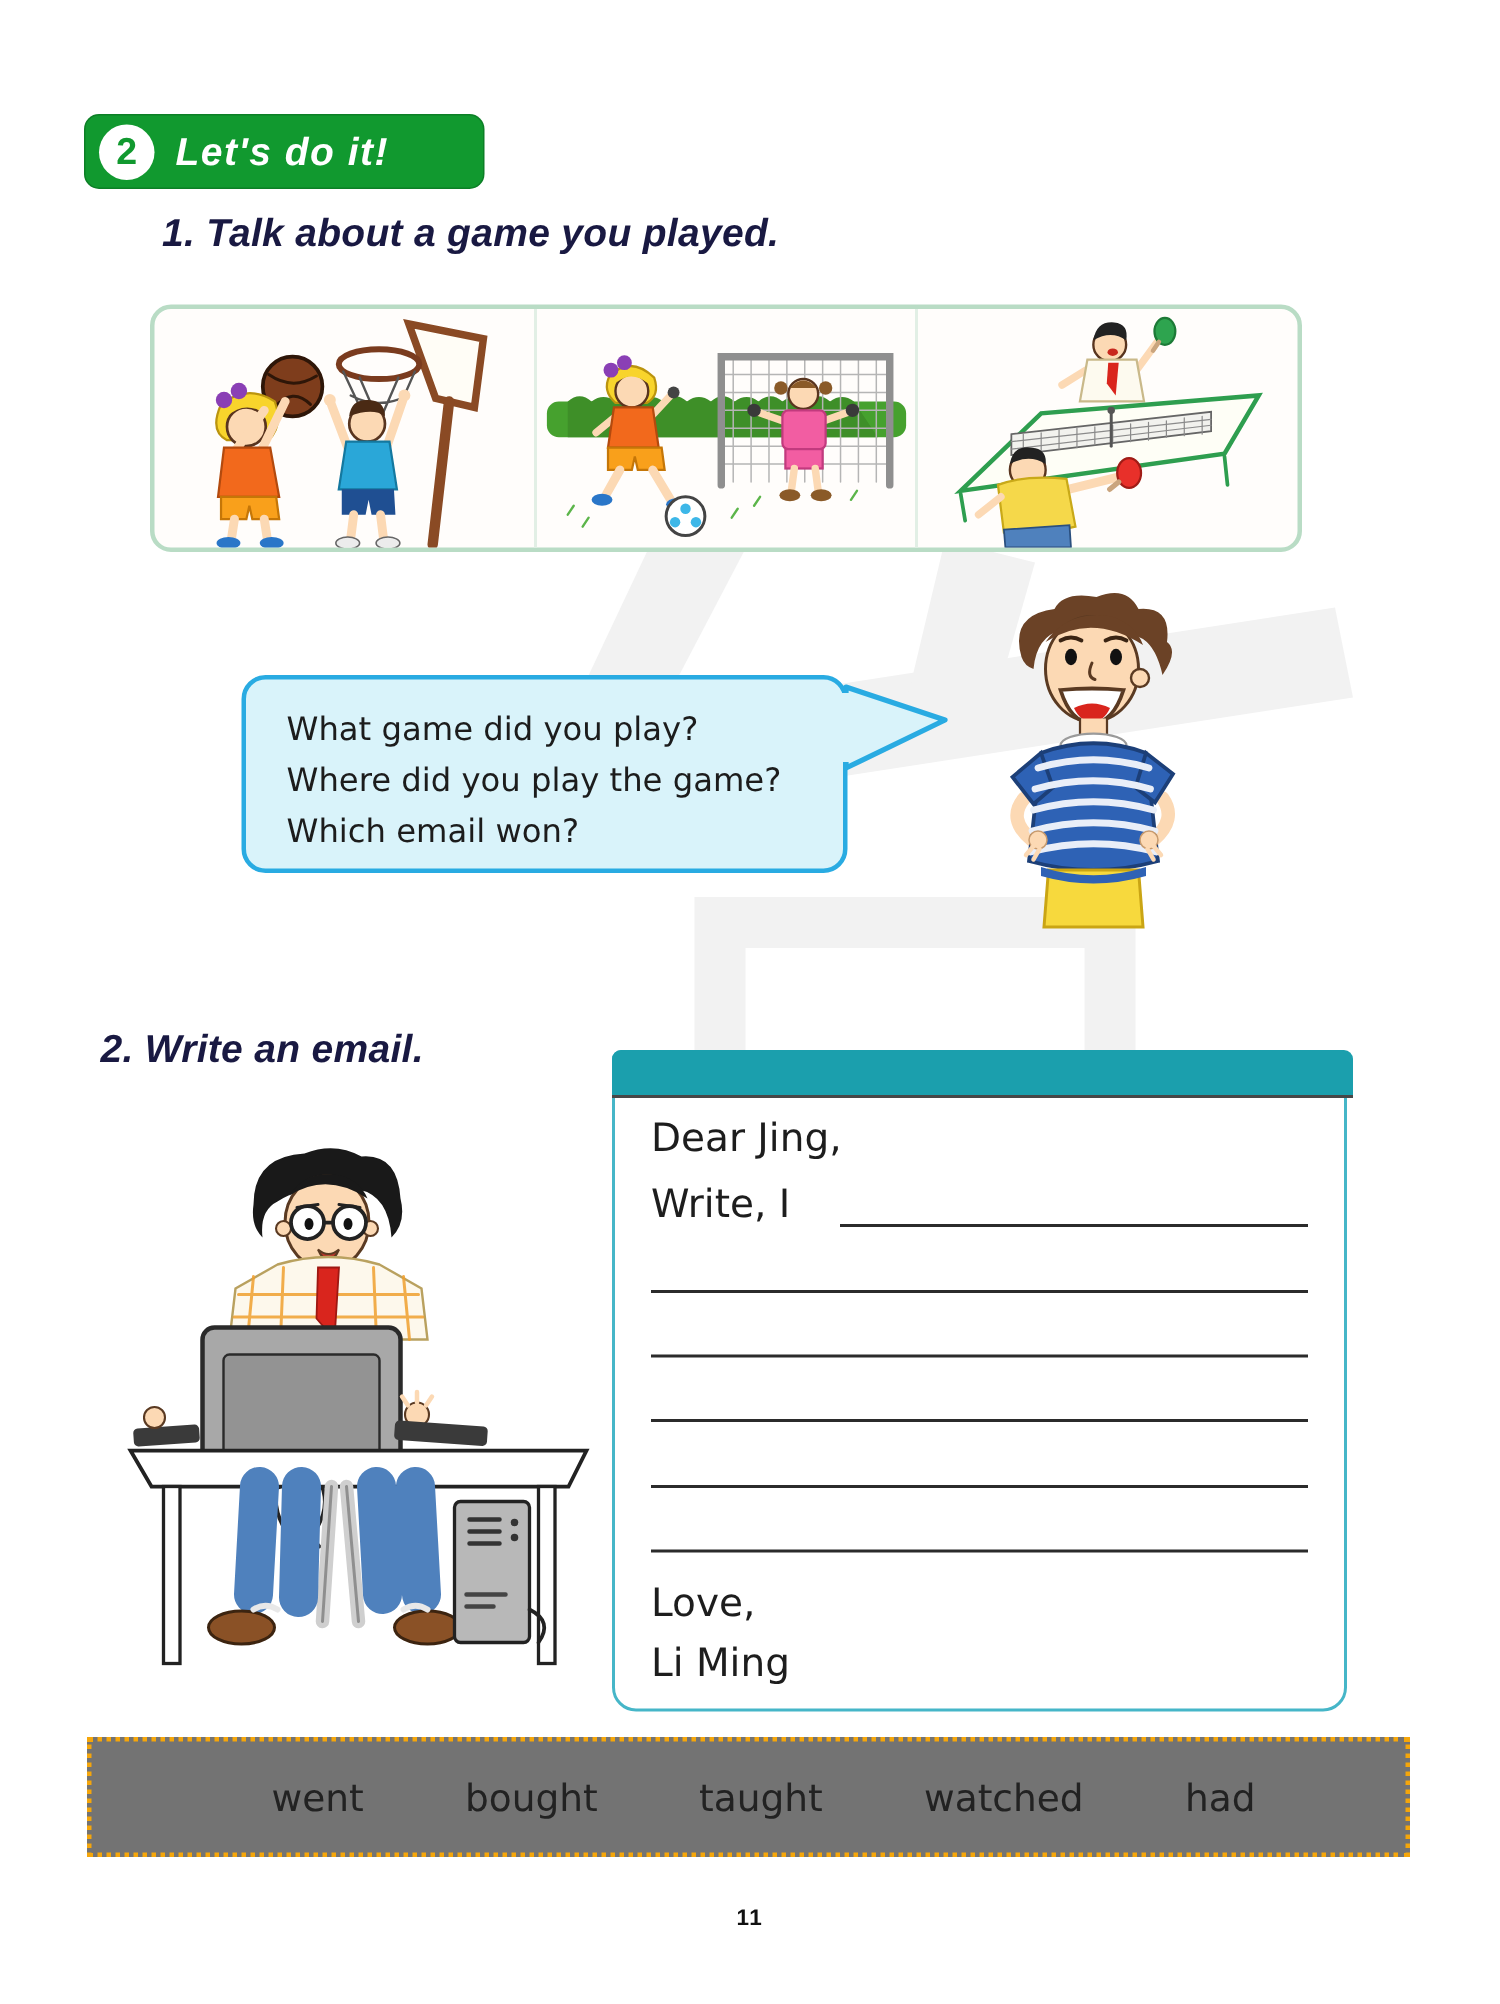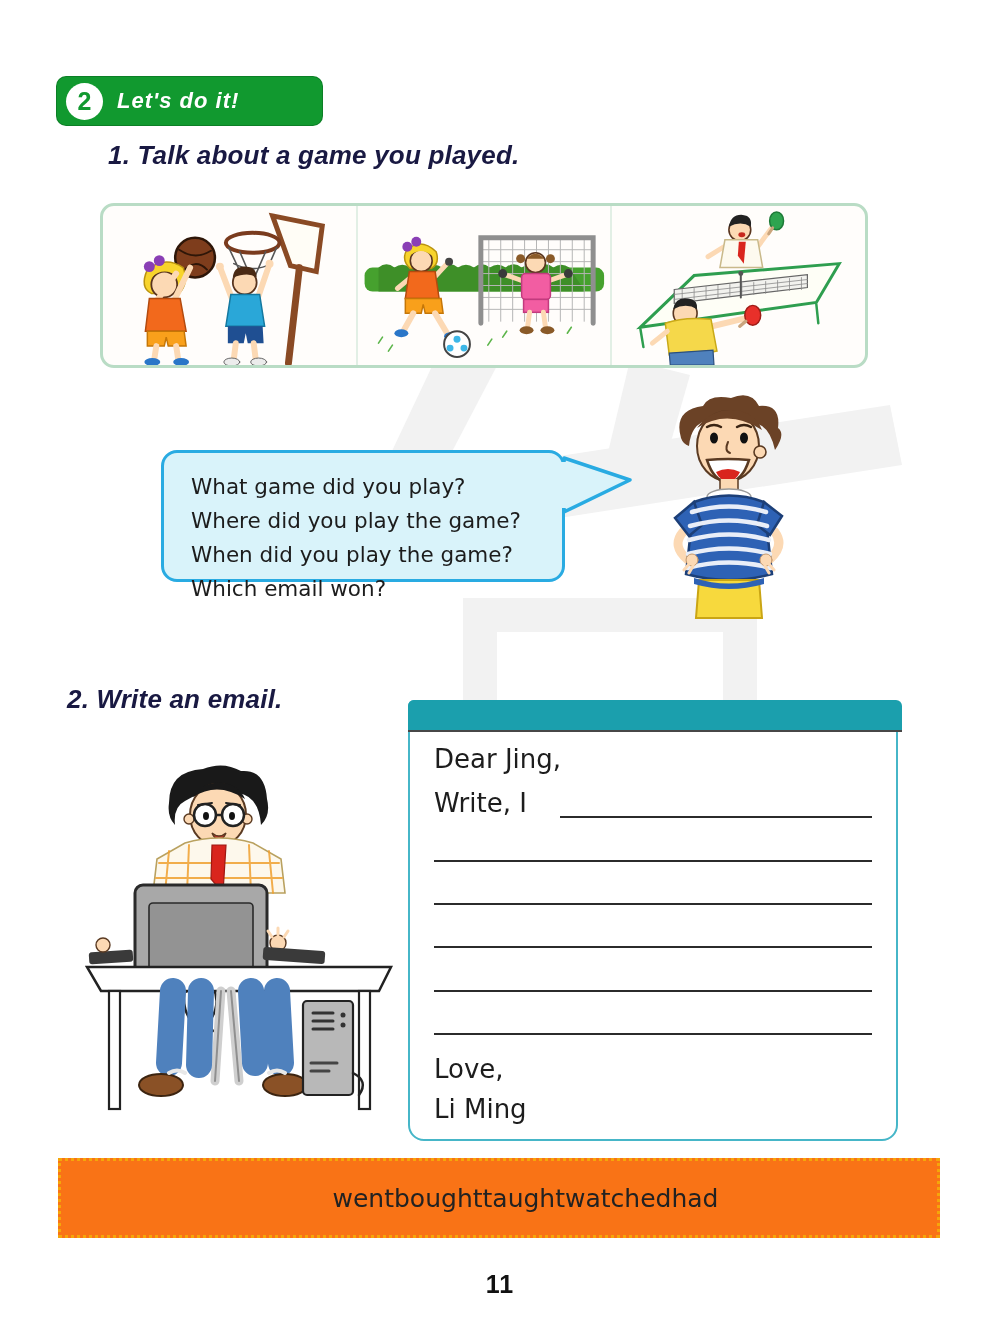--- a/index.html
+++ b/index.html
@@ -14,21 +14,21 @@
     position:absolute;left:57px;top:77px;width:265px;height:48px;z-index:2;
     background:#11992f;border-radius:9px;display:flex;align-items:center;
     box-shadow:0 0 0 1px #0c7f26;
   }
   .badge-circle{
     width:37px;height:37px;border-radius:50%;background:#ffffff;margin-left:9px;
     display:flex;align-items:center;justify-content:center;
     font-weight:bold;font-size:25px;color:#11992f;
   }
   .badge-title{
-    margin-left:14px;color:#ffffff;font-weight:bold;font-style:italic;font-size:22px;
+    margin-left:14px;color:#ffffff;font-weight:bold;font-style:italic;font-size:26px;
     letter-spacing:1px;
   }
   
   .sec-heading{
     position:absolute;left:67px;z-index:2;
     font-weight:bold;font-style:italic;font-size:26px;color:#191942;letter-spacing:0.2px;
   }
   #heading1{top:140px;margin-left:41px;}
   #heading2{top:684px;}
   
@@ -65,31 +65,31 @@
   }
   .email-text{
     position:absolute;left:24px;
     font-family:"DejaVu Sans",sans-serif;font-size:26px;color:#1d1d1d;
   }
   .write-line{position:absolute;height:0;border-top:2.4px solid #2b2b2b;}
   .boy-computer{position:absolute;left:73px;top:763px;z-index:1;}
   
   .word-bank{
     position:absolute;left:58px;top:1158px;width:882px;height:80px;z-index:2;
-    background:#f97316;border:3px dotted #f5a60a;box-sizing:border-box;
-    display:flex;align-items:center;justify-content:center;
-    padding:0 67px 0 120px;
+    background:#737373;border:3px dotted #f5a60a;box-sizing:border-box;
+    display:flex;align-items:center;justify-content:space-between;
+    padding:0 100px 0 120px;
   }
   .word{
     font-family:"DejaVu Sans",sans-serif;font-size:25px;color:#222222;
   }
   
   .page-number{
     position:absolute;left:0;top:1270px;width:100%;text-align:center;z-index:2;
-    font-weight:bold;font-size:25px;color:#111111;letter-spacing:1px;
+    font-weight:bold;font-size:15px;color:#111111;letter-spacing:1px;
   }
 </style>
 </head>
 <body>
 
 <div id="page">
 
   <div class="watermark">
     <svg viewBox="0 0 600 790" width="600" height="790">
       <g fill="#f2f2f2">
@@ -229,21 +229,20 @@
           <path d="M55,126 L40,138" stroke="#fcd9b4" stroke-width="5" fill="none"></path>
           <path d="M57,148 L101,145 L102,160 L58,160 Z" fill="#4f81bd" stroke="#2a4f7e" stroke-width="1.2"></path>
         </g>
       </svg>
     </div>
   </div>
 
   <div class="bubble">
     <div class="bubble-line">What game did you play?</div>
     <div class="bubble-line">Where did you play the game?</div>
-    <div class="bubble-line">When did you play the game?</div>
     <div class="bubble-line">Which email won?</div>
   </div>
   <svg class="bubble-tail" width="78" height="70" viewBox="0 0 78 70">
     <path d="M4,6 L70,28 L4,60 Z" fill="#d9f3fa" stroke="#29abe2" stroke-width="3.5" stroke-linejoin="round"></path>
     <rect x="0" y="10" width="7" height="46" fill="#d9f3fa"></rect>
   </svg>
 
   <svg class="boy-standing" width="168" height="240" viewBox="0 0 168 240">
     <g stroke-linecap="round">
       <path d="M36,46 Q28,18 58,14 Q64,2 86,6 Q106,-2 114,14 Q136,12 133,36 Q141,42 130,58 Q126,40 117,34 Q95,22 63,28 Q46,32 44,54 Q38,52 36,46 Z" fill="#6b4226"></path>

